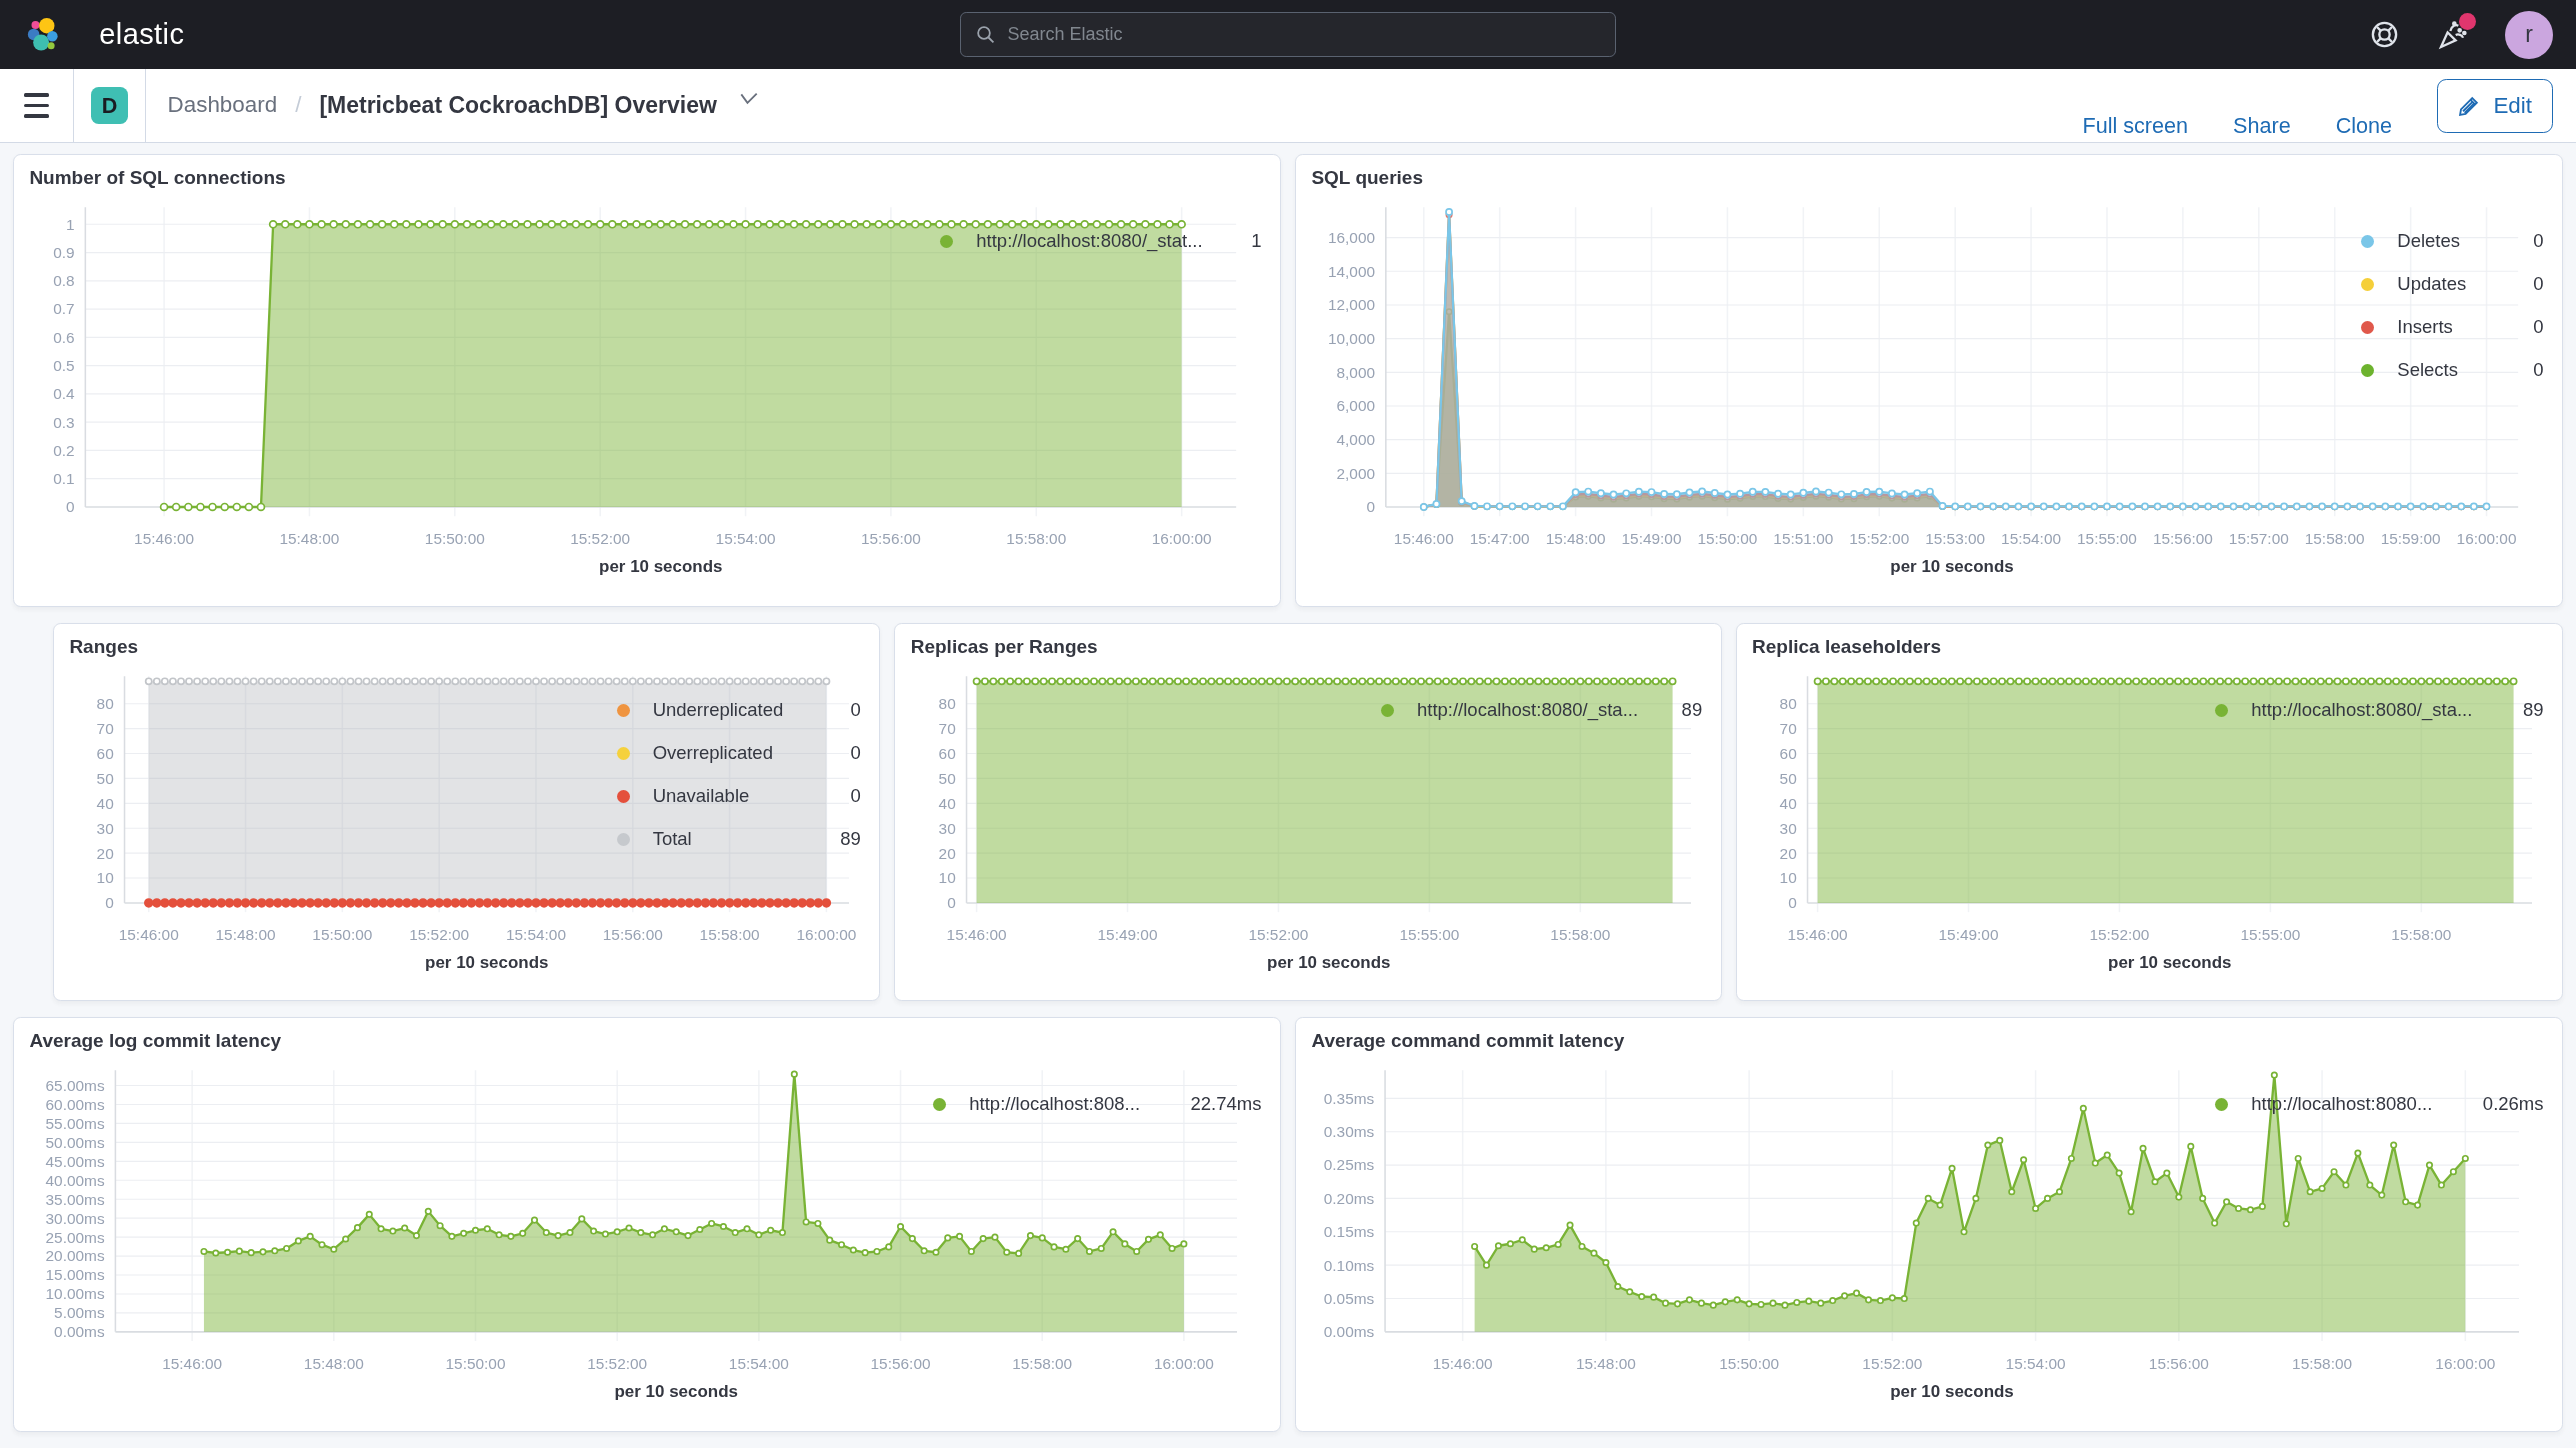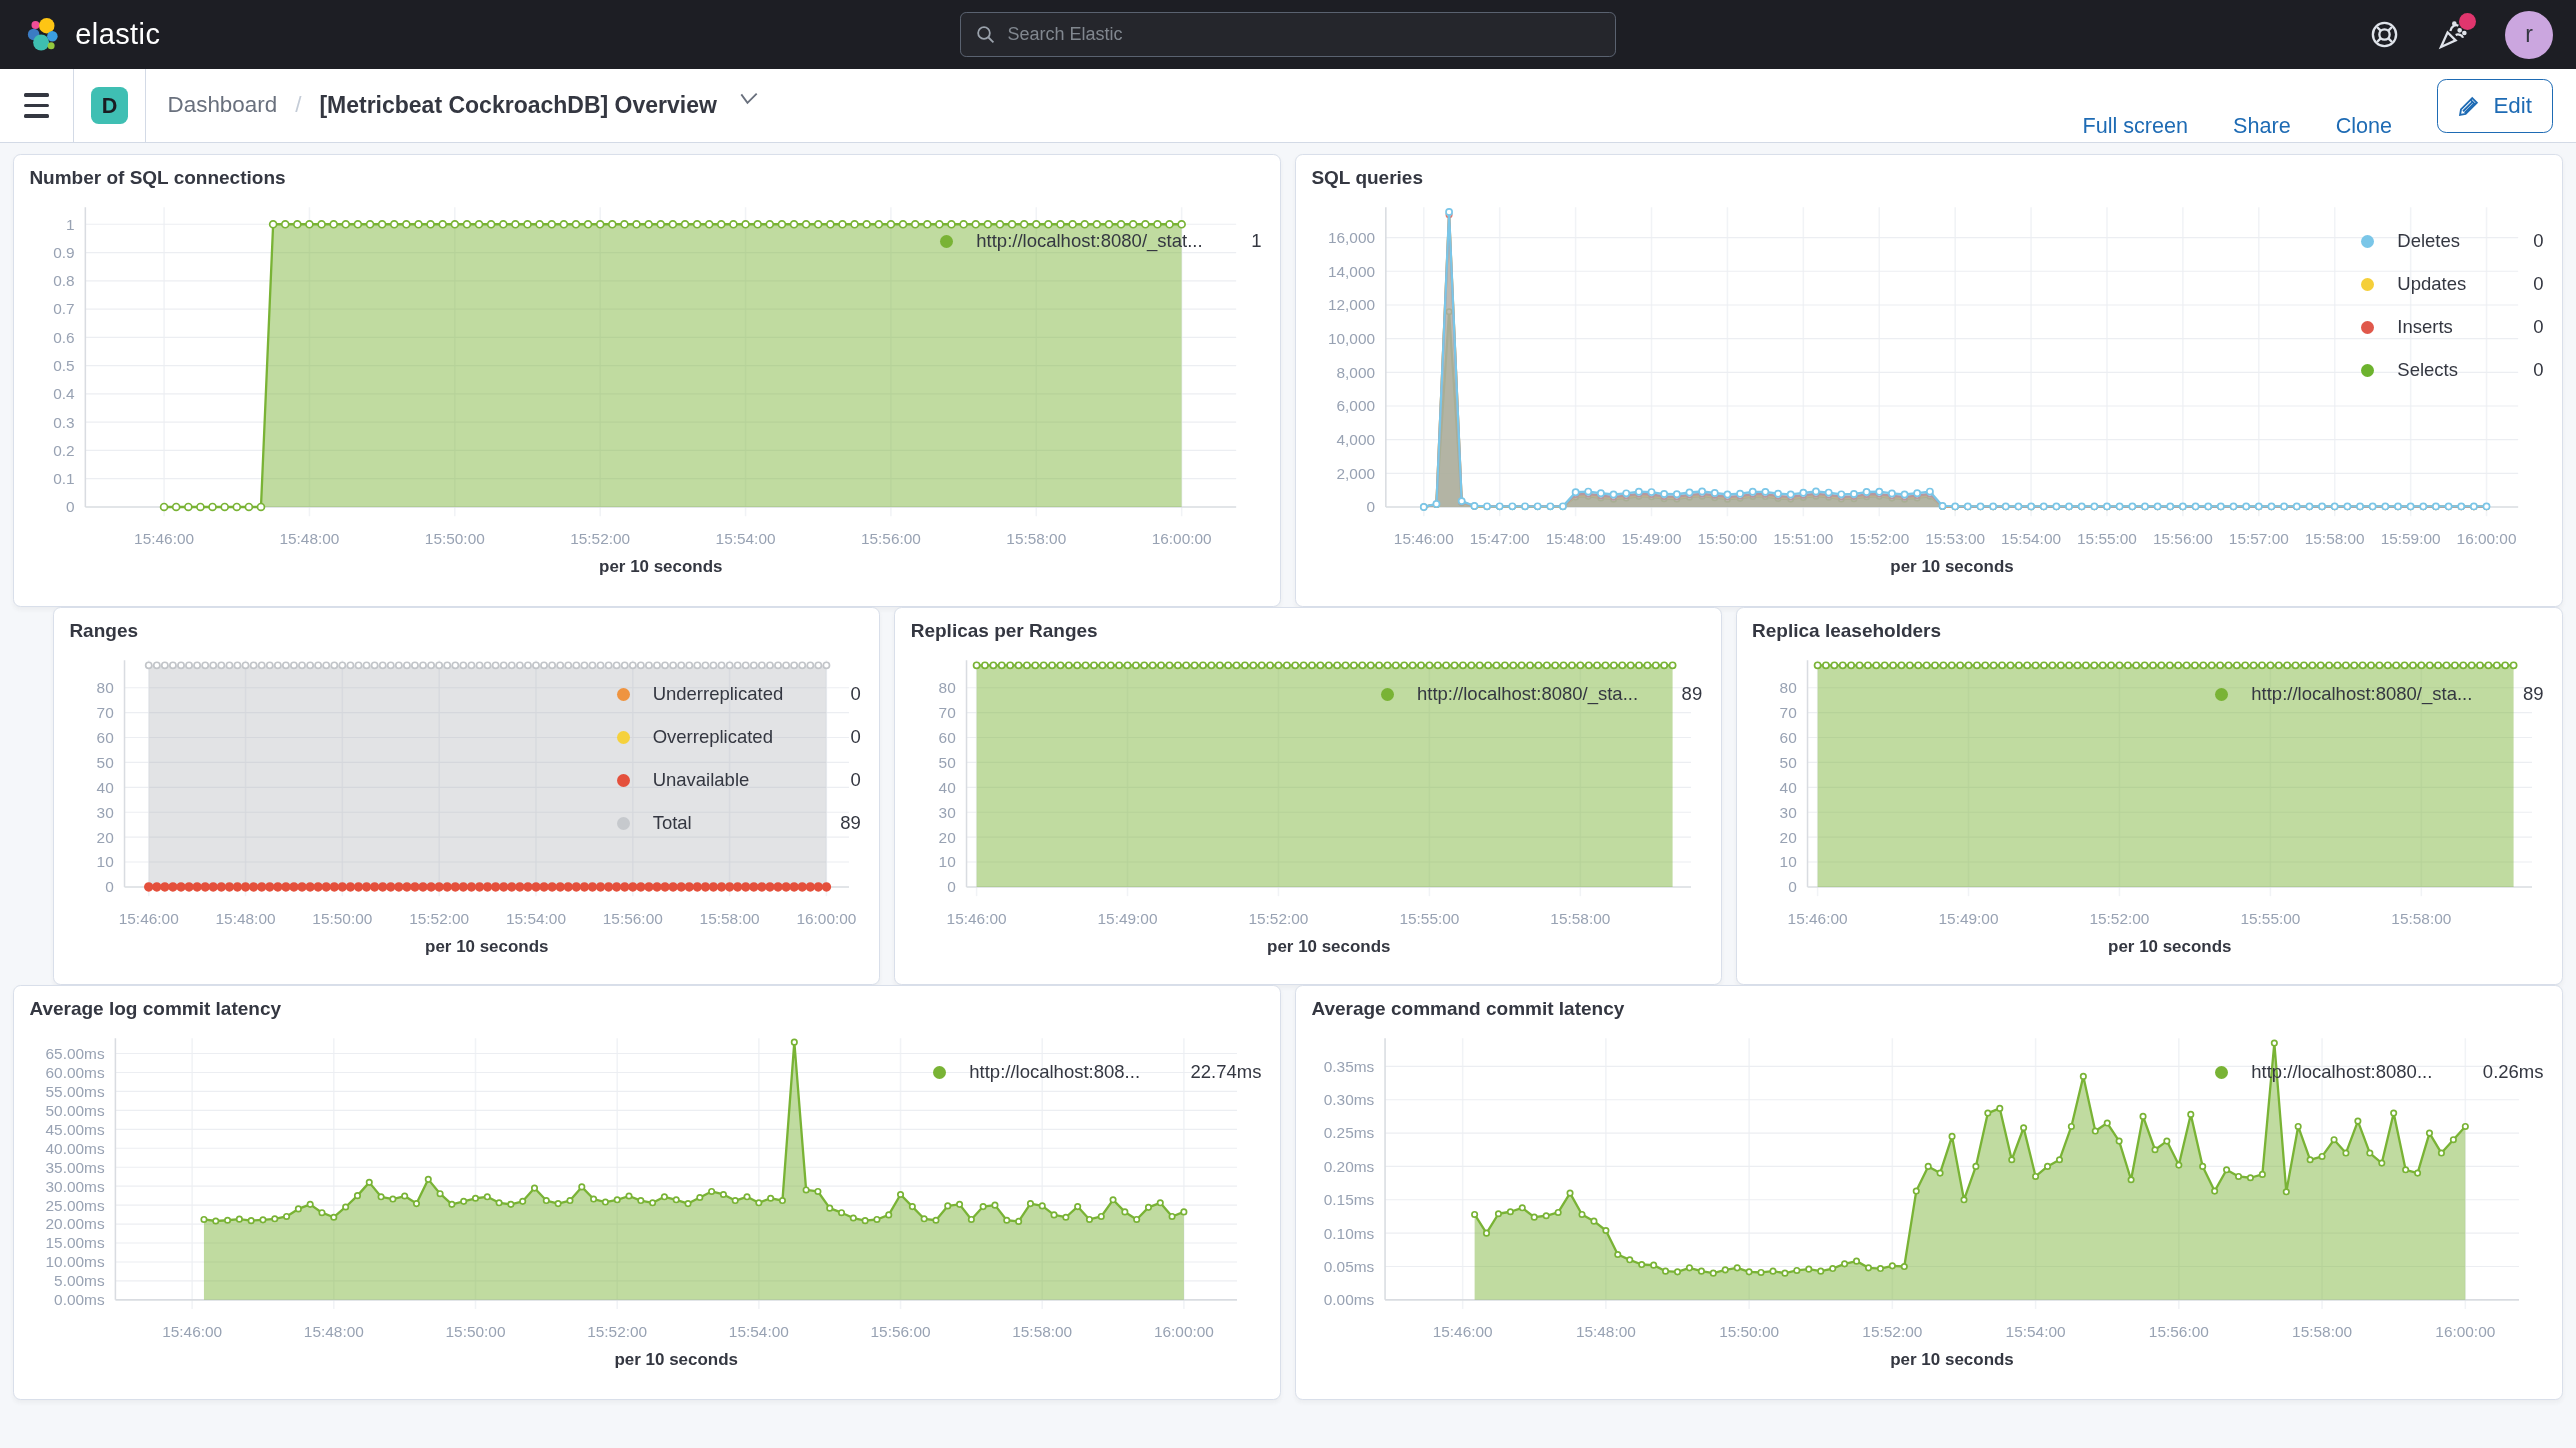--- a/index.html
+++ b/index.html
@@ -3,21 +3,21 @@
 <meta charset="utf-8">
 <style>
   * { box-sizing: border-box; margin: 0; padding: 0; }
   html,body { width: 2576px; height: 1448px; overflow: hidden;
     font-family: "Liberation Sans", sans-serif; background: #F5F7FA; }
 
   
   .top-header { height: 69px; background: #1D1E24; display: flex; align-items: center;
     padding: 0 23px; position: relative; }
   .logo { display: flex; align-items: center; gap: 12.3px; }
-  .logo-text { color: #FFFFFF; font-size: 29px; font-weight: 400; letter-spacing: 0.4px; }
+  .logo-text { color: #FFFFFF; font-size: 29px; font-weight: 400; letter-spacing: 0.4px; margin-left: 24px; }
   .search-box { position: absolute; left: 50%; transform: translateX(-50%); width: 656px; height: 45px;
     border: 1.5px solid #5A6270; border-radius: 6.2px; background: rgba(255,255,255,0.04);
     display: flex; align-items: center; padding: 0 14px; gap: 10.8px; }
   .search-box input { flex: 1; background: transparent; border: none; outline: none;
     color: #D5DAE3; font-size: 18px; font-family: "Liberation Sans", sans-serif; }
   .search-box input::placeholder { color: #81878F; }
   .header-right { margin-left: auto; display: flex; align-items: center; gap: 35px; }
   .hdr-icon { position: relative; width: 34px; height: 34px; display: flex; align-items: center;
     justify-content: center; cursor: pointer; }
   .notif-dot { position: absolute; top: -4.6px; right: -6.2px; width: 17px; height: 17px;
@@ -43,21 +43,21 @@
   .crumb-current { color: #343741; font-weight: 600; font-size: 23px; }
   .crumb-caret { margin-left: 4.6px; display: inline-flex; cursor: pointer; }
   .toolbar-actions { margin-left: auto; display: flex; align-items: center; gap: 45px; padding-right: 23px; }
   .tb-link { color: #1E6BB4; font-size: 21.6px; font-weight: 500; cursor: pointer; margin-top: 40px; }
   .edit-btn { display: flex; align-items: center; gap: 12.3px; border: 1.5px solid #1E6BB4;
     border-radius: 9.3px; height: 54px; padding: 0 20px; color: #1E6BB4; font-size: 22.4px;
     font-weight: 500; background: #fff; cursor: pointer; font-family: "Liberation Sans", sans-serif; }
 
   
   .content { padding: 10.8px 13px 0 13px; }
-  .row { display: grid; gap: 14px; margin-bottom: 0; }
+  .row { display: grid; gap: 14px; margin-bottom: 16px; }
   .row-2col { grid-template-columns: 1fr 1fr; }
   .row-3col { grid-template-columns: 1fr 1fr 1fr; padding-left: 40px; }
   .r1 { height: 453px; } .r2 { height: 378px; } .r3 { height: 415px; border-radius: 20px; }
   .panel { background: #fff; border: 0.8px solid #D9DFEA; border-radius: 7.7px;
     box-shadow: 0 2.3px 4.6px rgba(52,55,65,0.05); padding: 12.3px 15.4px 9.3px 15.4px; overflow: hidden; }
   .panel h3 { font-size: 19px; font-weight: 700; color: #343741; margin-bottom: 6.2px; }
   .chart-row { display: flex; }
   .r1 .chart-row { height: 389px; }
   .r2 .chart-row { height: 316px; }
   .r3 .chart-row { height: 351px; }

